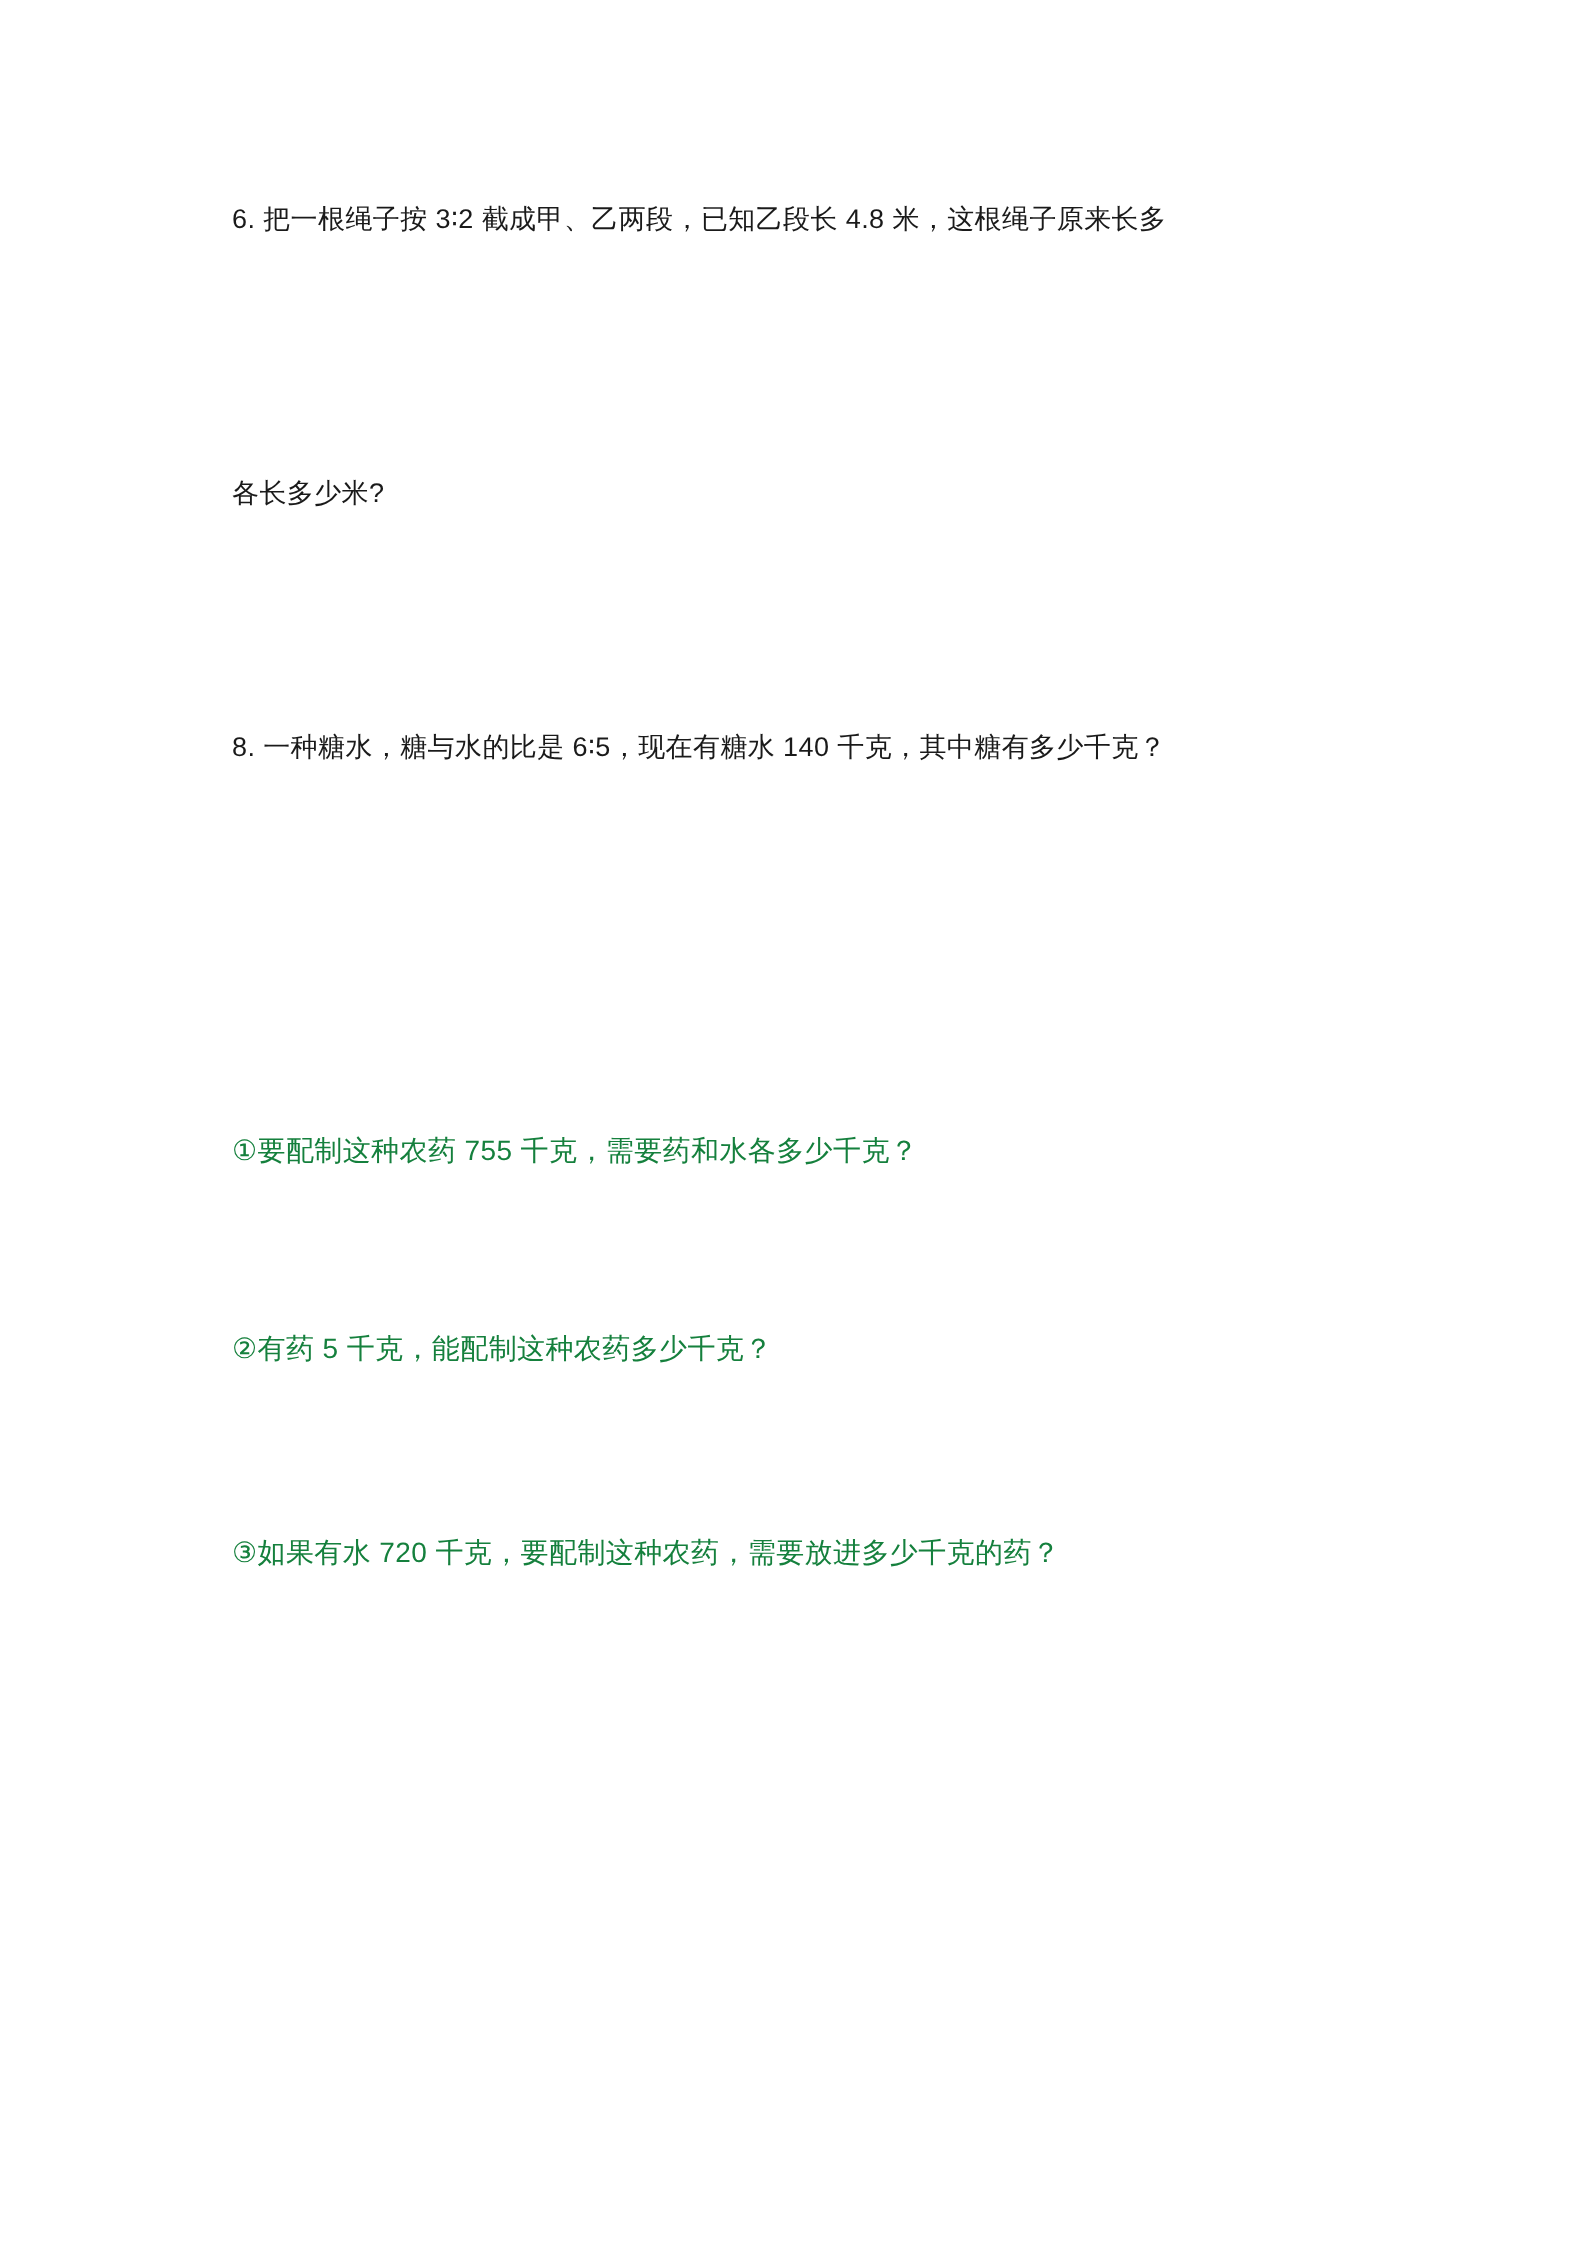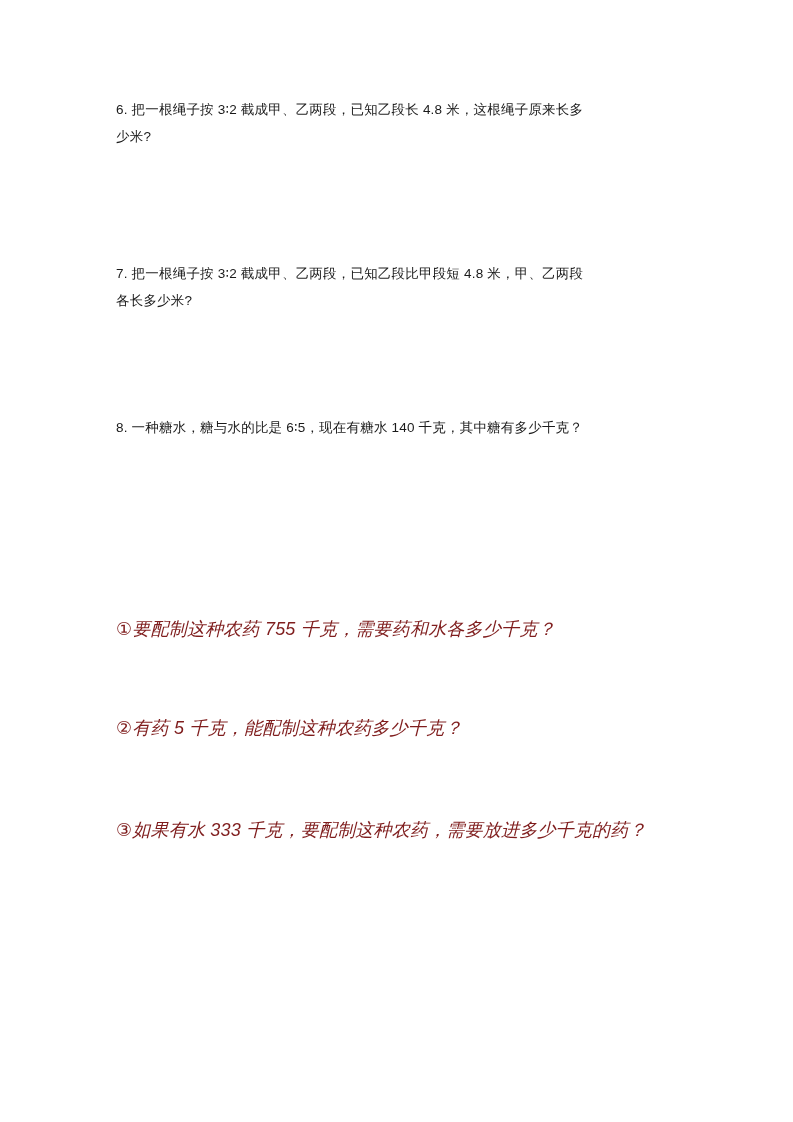--- a/index.html
+++ b/index.html
@@ -34,50 +34,47 @@
   }
   .ptext {
     font-size: 13.5px;
     line-height: 27px;
     letter-spacing: 0.2px;
     color: #1a1a1a;
     text-align: left;
     word-break: break-all;
   }
   .sub {
-    font-size: 18px;
+    font-size: 14px;
     line-height: 27px;
     letter-spacing: 0.2px;
-    color: #7f1d1d;
-    font-style: italic;
+    color: #15803d;
   }
   
   .gap-a { height: 110px; }
   .gap-b { height: 100px; }
   .gap-c { height: 90px; }
   .gap-d { height: 85px; }
   .gap-e { height: 72px; }
   .gap-f { height: 75px; }
   .gap-g { height: 78px; }
 </style>
 </head>
 <body>
 
 <div class="page">
   <div class="content">
 
     <div class="problem">
       <div class="ptext">6. 把一根绳子按 3∶2 截成甲、乙两段，已知乙段长 4.8 米，这根绳子原来长多</div>
-      <div class="ptext">少米?</div>
     </div>
 
     <div class="gap-a"></div>
 
     <div class="problem">
-      <div class="ptext">7. 把一根绳子按 3∶2 截成甲、乙两段，已知乙段比甲段短 4.8 米，甲、乙两段</div>
       <div class="ptext">各长多少米?</div>
     </div>
 
     <div class="gap-b"></div>
 
     <div class="problem">
       <div class="ptext">8. 一种糖水，糖与水的比是 6∶5，现在有糖水 140 千克，其中糖有多少千克？</div>
     </div>
 
     <div class="gap-c"></div>
@@ -88,18 +85,18 @@
     <div class="problem">
       <div class="sub">①要配制这种农药 755 千克，需要药和水各多少千克？</div>
     </div>
 
     <div class="gap-e"></div>
 
     <div class="sub">②有药 5 千克，能配制这种农药多少千克？</div>
 
     <div class="gap-f"></div>
 
-    <div class="sub">③如果有水 333 千克，要配制这种农药，需要放进多少千克的药？</div>
+    <div class="sub">③如果有水 720 千克，要配制这种农药，需要放进多少千克的药？</div>
 
     <div class="gap-g"></div>
 
   </div>
 </div>
 
 </body></html>

